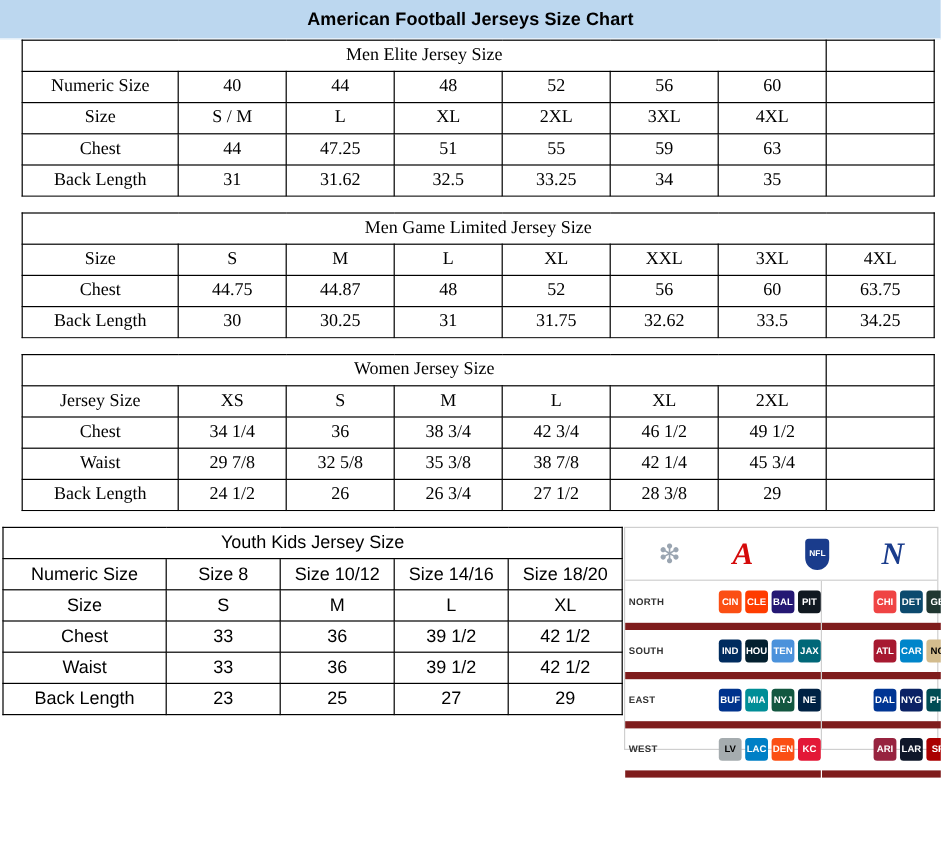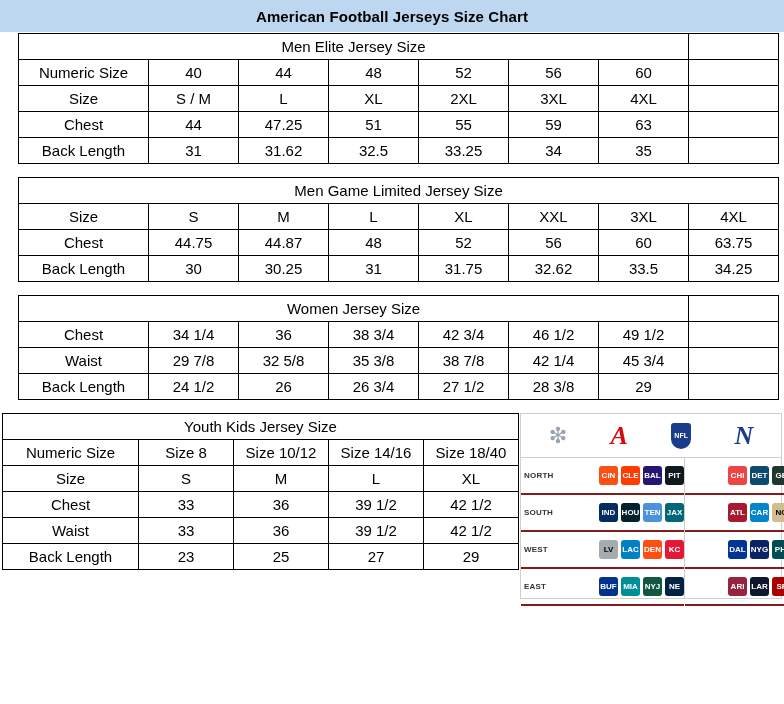--- a/index.html
+++ b/index.html
@@ -64,20 +64,21 @@
   }
   td.blank {
     background: #fff;
   }
   .gap {
     height: 13px;
     background: #fff;
   }
   .section {
     padding: 0 18px;
+    font-family: Liberation Serif, serif;
   }
   
   .bottom-wrap {
     display: flex;
     align-items: flex-start;
     padding: 0 2px;
   }
   .bottom-left {
     width: 516px;
     flex: 0 0 516px;
@@ -140,21 +141,21 @@
     display: flex;
     height: 140px;
   }
   .div-col {
     flex: 1;
   }
   .div-row {
     display: flex;
     align-items: center;
     height: 35px;
-    border-bottom: 2px solid #7f1d1d;
+    border-bottom: 6px solid #7f1d1d;
   }
   .div-label {
     width: 38px;
     flex: 0 0 38px;
     font-size: 8px;
     font-weight: bold;
     color: #333;
     letter-spacing: 0.2px;
     text-align: left;
     padding-left: 3px;
@@ -315,20 +316,30 @@
           <col style="width:90px">
           <col style="width:90px">
         <col style="width:90px">
           <col style="width:90px">
           <col style="width:90px">
           <col style="width:90px">
       </colgroup>
       <tbody>
         <tr>
           <td class="section-head" colspan="7">Women Jersey Size</td>
+          <td class="blank"></td>
+        </tr>
+        <tr>
+          <td class="rowlabel">Jersey Size</td>
+          <td>XS</td>
+          <td>S</td>
+          <td>M</td>
+          <td>L</td>
+          <td>XL</td>
+          <td>2XL</td>
           <td class="blank"></td>
         </tr>
         <tr>
           <td class="rowlabel">Chest</td>
           <td>34 1/4</td>
           <td>36</td>
           <td>38 3/4</td>
           <td>42 3/4</td>
           <td>46 1/2</td>
           <td>49 1/2</td>
@@ -372,21 +383,21 @@
         </colgroup>
         <tbody>
           <tr>
             <td class="section-head" colspan="5">Youth Kids Jersey Size</td>
           </tr>
           <tr>
             <td class="rowlabel">Numeric Size</td>
             <td>Size 8</td>
             <td>Size 10/12</td>
             <td>Size 14/16</td>
-            <td>Size 18/40</td>
+            <td>Size 18/20</td>
           </tr>
           <tr>
             <td class="rowlabel">Size</td>
             <td>S</td>
             <td>M</td>
             <td>L</td>
             <td>XL</td>
           </tr>
           <tr>
             <td class="rowlabel">Chest</td>
@@ -434,37 +445,37 @@
           <div class="div-row">
             <span class="div-label">SOUTH</span>
             <span class="team-dots">
               <span class="dot" style="background:#002c5f">IND</span>
               <span class="dot" style="background:#03202f">HOU</span>
               <span class="dot" style="background:#4b92db">TEN</span>
               <span class="dot" style="background:#006778">JAX</span>
             </span>
           </div>
           <div class="div-row">
+            <span class="div-label">EAST</span>
+            <span class="team-dots">
+              <span class="dot" style="background:#00338d">BUF</span>
+              <span class="dot" style="background:#008e97">MIA</span>
+              <span class="dot" style="background:#125740">NYJ</span>
+              <span class="dot" style="background:#002244">NE</span>
+            </span>
+          </div>
+          <div class="div-row">
             <span class="div-label">WEST</span>
             <span class="team-dots">
               <span class="dot" style="background:#a5acaf;color:#000">LV</span>
               <span class="dot" style="background:#0080c6">LAC</span>
               <span class="dot" style="background:#fb4f14">DEN</span>
               <span class="dot" style="background:#e31837">KC</span>
             </span>
           </div>
-          <div class="div-row">
-            <span class="div-label">EAST</span>
-            <span class="team-dots">
-              <span class="dot" style="background:#00338d">BUF</span>
-              <span class="dot" style="background:#008e97">MIA</span>
-              <span class="dot" style="background:#125740">NYJ</span>
-              <span class="dot" style="background:#002244">NE</span>
-            </span>
-          </div>
         </div>
         <div class="div-col">
           <div class="div-row">
             <span class="team-dots" style="padding-left:3px">
               <span class="dot" style="background:#ef4444">CHI</span>
               <span class="dot" style="background:#0c4a6e">DET</span>
               <span class="dot" style="background:#203731">GB</span>
               <span class="dot" style="background:#4f2683">MIN</span>
             </span>
           </div>

